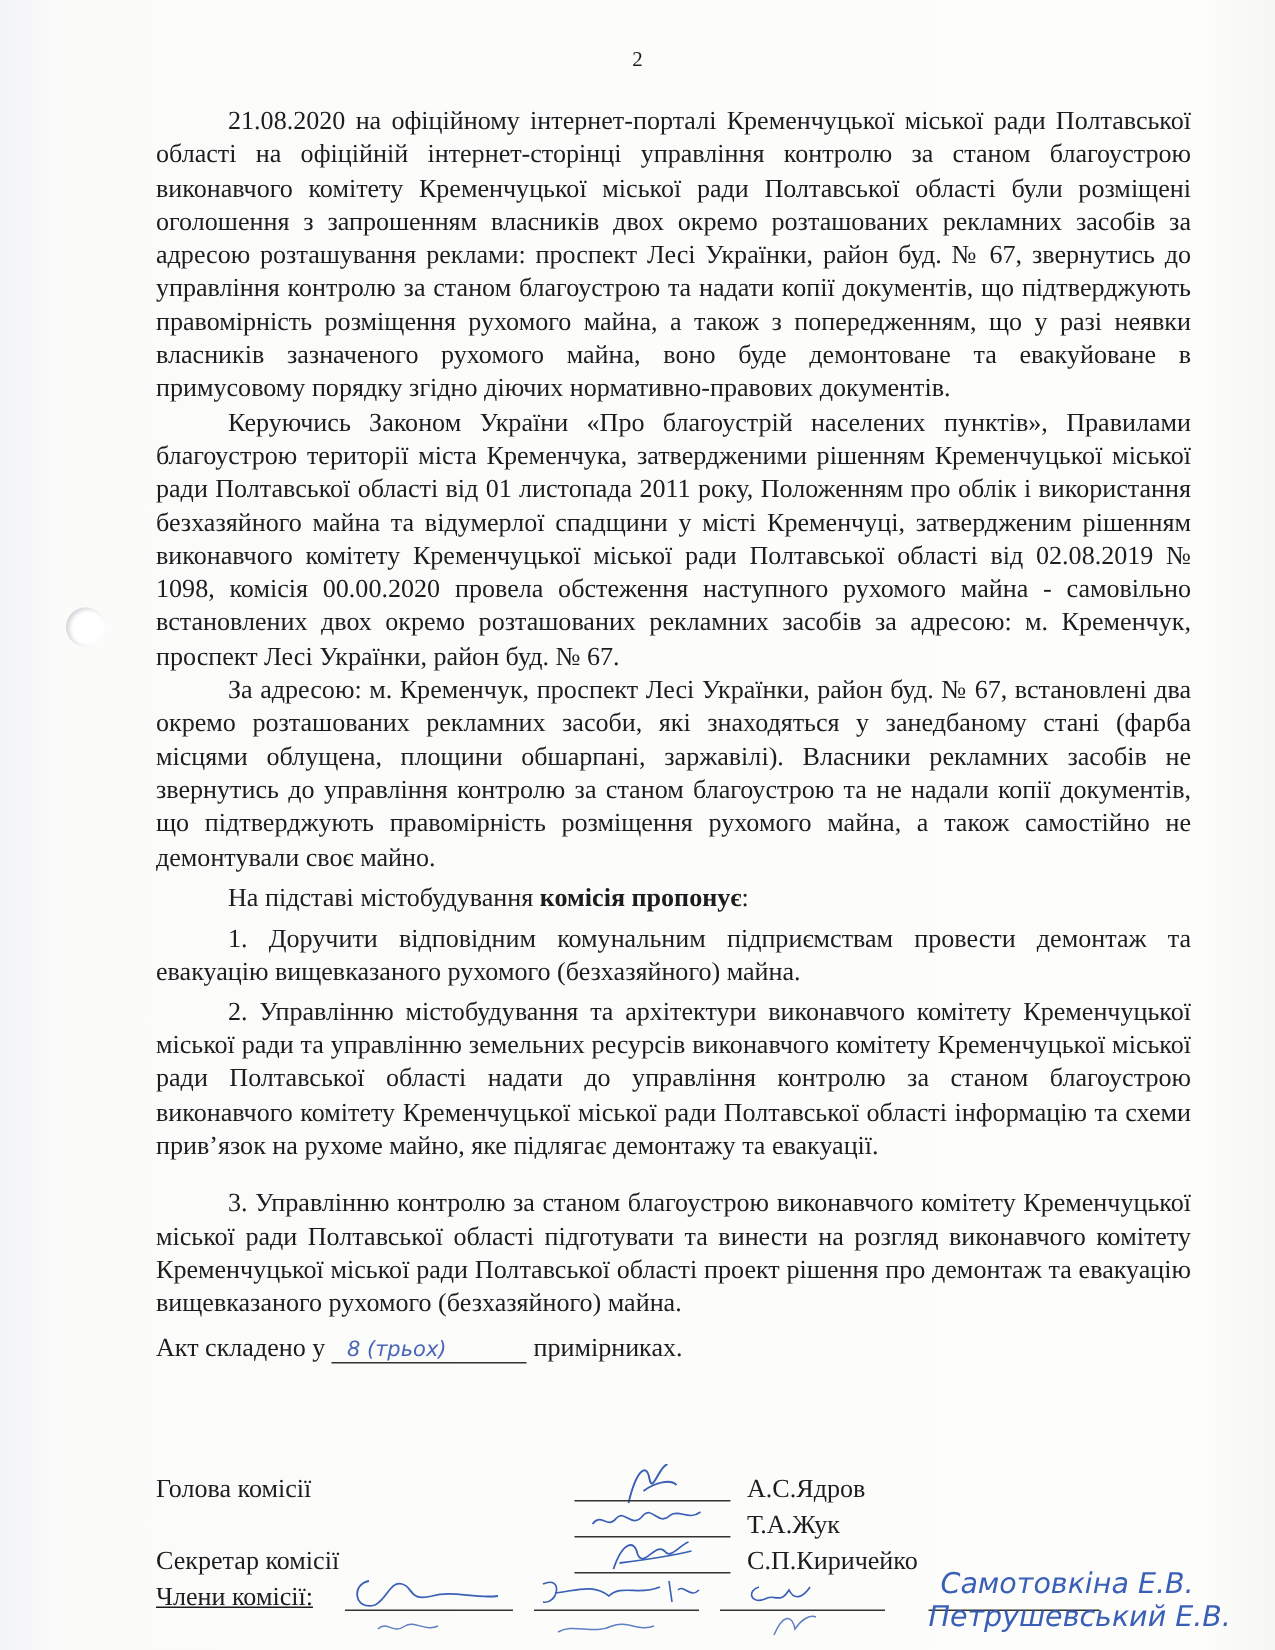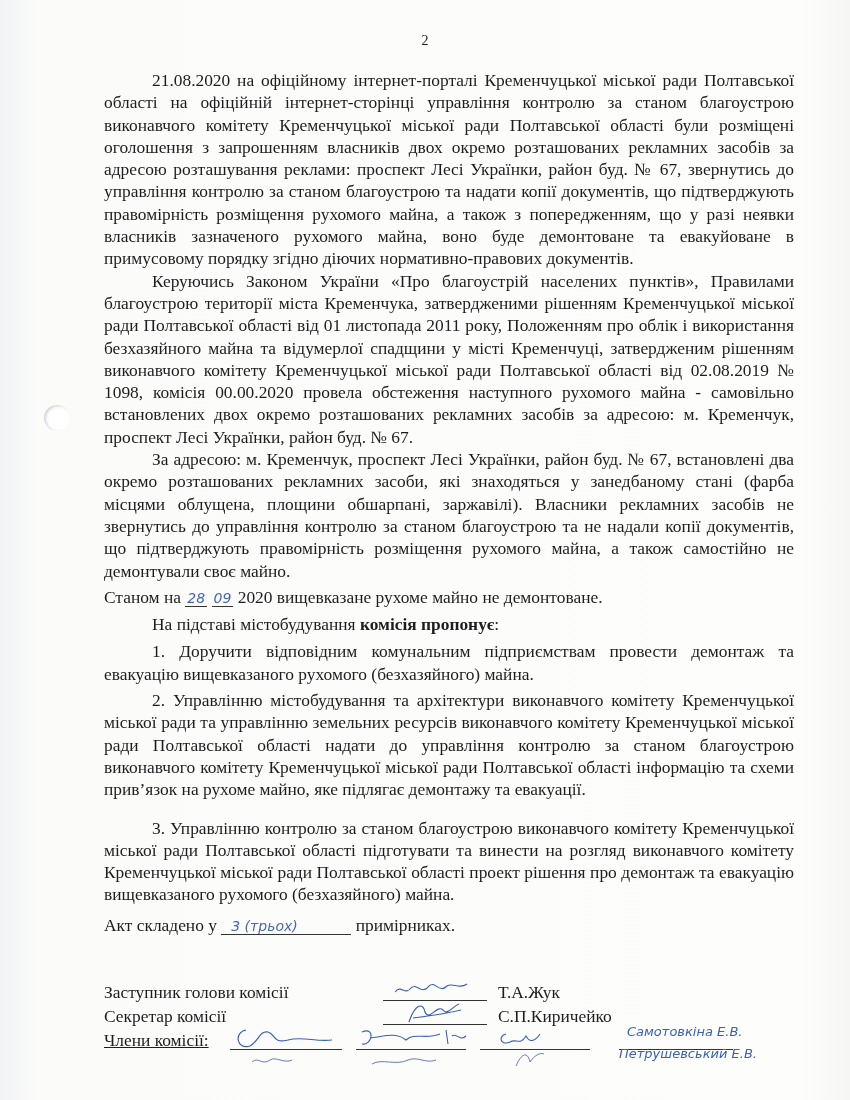--- a/index.html
+++ b/index.html
@@ -57,60 +57,61 @@
     }
     .sig-scrawl {
       position: absolute; left: 285px; top: -4px; width: 90px; height: 28px;
     }
     .sig-name { position: absolute; left: 394px; top: 0; }
     .members-label { text-decoration: underline; }
     .member-sig { position: absolute; top: -6px; height: 48px; }
     .member-line { position: absolute; top: 21px; height: 1px; background: #333; }
     .member-text {
       position: absolute; font-family: "DejaVu Sans", sans-serif; font-style: italic;
-      color: #3a5fb6; font-size: 13px; white-space: nowrap;
+      color: #3a5fb6; font-size: 19px; white-space: nowrap;
     }
   </style>
 </head>
 <body>
 
 <div class="page">
 
   <div class="bleed"></div>
   <div class="punch"></div>
 
   <div class="page-num">2</div>
 
   <div class="body-text">
     <p class="indent">21.08.2020 на офіційному інтернет-порталі Кременчуцької міської ради Полтавської області на офіційній інтернет-сторінці управління контролю за станом благоустрою виконавчого комітету Кременчуцької міської ради Полтавської області були розміщені оголошення з запрошенням власників двох окремо розташованих рекламних засобів за адресою розташування реклами: проспект Лесі Українки, район буд. № 67, звернутись до управління контролю за станом благоустрою та надати копії документів, що підтверджують правомірність розміщення рухомого майна, а також з попередженням, що у разі неявки власників зазначеного рухомого майна, воно буде демонтоване та евакуйоване в примусовому порядку згідно діючих нормативно-правових документів.</p>
     <p class="indent">Керуючись Законом України «Про благоустрій населених пунктів», Правилами благоустрою території міста Кременчука, затвердженими рішенням Кременчуцької міської ради Полтавської області від 01 листопада 2011 року, Положенням про облік і використання безхазяйного майна та відумерлої спадщини у місті Кременчуці, затвердженим рішенням виконавчого комітету Кременчуцької міської ради Полтавської області від 02.08.2019 № 1098, комісія 00.00.2020 провела обстеження наступного рухомого майна - самовільно встановлених двох окремо розташованих рекламних засобів за адресою: м. Кременчук, проспект Лесі Українки, район буд. № 67.</p>
     <p class="indent">За адресою: м. Кременчук, проспект Лесі Українки, район буд. № 67, встановлені два окремо розташованих рекламних засоби, які знаходяться у занедбаному стані (фарба місцями облущена, площини обшарпані, заржавілі). Власники рекламних засобів не звернутись до управління контролю за станом благоустрою та не надали копії документів, що підтверджують правомірність розміщення рухомого майна, а також самостійно не демонтували своє майно.</p>
-    <p style="margin-top:4px">
-      <span>Станом на</span>
-      <span class="hand">28</span>
-      <span class="hand">09</span>
-      <span>2020 вищевказане рухоме майно не демонтоване.</span>
-    </p>
     <p class="indent" style="margin-top:5px">
       <span>На підставі містобудування</span>
       <span class="bold">комісія пропонує</span><span>:</span>
     </p>
     <p class="indent" style="margin-top:5px">1. Доручити відповідним комунальним підприємствам провести демонтаж та евакуацію вищевказаного рухомого (безхазяйного) майна.</p>
     <p class="indent" style="margin-top:4px">2. Управлінню містобудування та архітектури виконавчого комітету Кременчуцької міської ради та управлінню земельних ресурсів виконавчого комітету Кременчуцької міської ради Полтавської області надати до управління контролю за станом благоустрою виконавчого комітету Кременчуцької міської ради Полтавської області інформацію та схеми прив’язок на рухоме майно, яке підлягає демонтажу та евакуації.</p>
     <p class="indent" style="margin-top:16px">3. Управлінню контролю за станом благоустрою виконавчого комітету Кременчуцької міської ради Полтавської області підготувати та винести на розгляд виконавчого комітету Кременчуцької міської ради Полтавської області проект рішення про демонтаж та евакуацію вищевказаного рухомого (безхазяйного) майна.</p>
     <p style="margin-top:8px">
       <span>Акт складено у</span>
-      <span class="fill-blank">3 (трьох)</span>
+      <span class="fill-blank">8 (трьох)</span>
       <span>примірниках.</span>
     </p>
   </div>
 
   <div class="sig-block">
     <div class="sig-row">
-      <span class="sig-role">Заступник голови комісії</span>
+      <span class="sig-role">Голова комісії</span>
+      <svg class="sig-scrawl" viewBox="0 0 90 28">
+        <path d="M30 26 C 35 5, 42 -2, 44 10 C 46 20, 50 2, 56 0 M40 18 C 48 12, 58 10, 62 14" stroke="#3a5fb6" stroke-width="1.3" fill="none"></path>
+      </svg>
+      <span class="sig-line"></span>
+      <span class="sig-name">А.С.Ядров</span>
+    </div>
+    <div class="sig-row">
       <svg class="sig-scrawl" viewBox="0 0 90 28">
         <path d="M6 16 C 12 8, 16 20, 22 12 C 28 6, 32 20, 40 10 C 46 4, 50 18, 58 10 C 64 6, 70 14, 78 8" stroke="#3a5fb6" stroke-width="1.1" fill="none"></path>
       </svg>
       <span class="sig-line"></span>
       <span class="sig-name">Т.А.Жук</span>
     </div>
     <div class="sig-row">
       <span class="sig-role">Секретар комісії</span>
       <svg class="sig-scrawl" viewBox="0 0 90 28">
         <path d="M20 22 C 26 4, 34 2, 36 12 C 40 22, 48 4, 54 10 C 58 16, 64 6, 70 4 M24 18 C 40 16, 56 14, 72 10" stroke="#3a5fb6" stroke-width="1.2" fill="none"></path>

